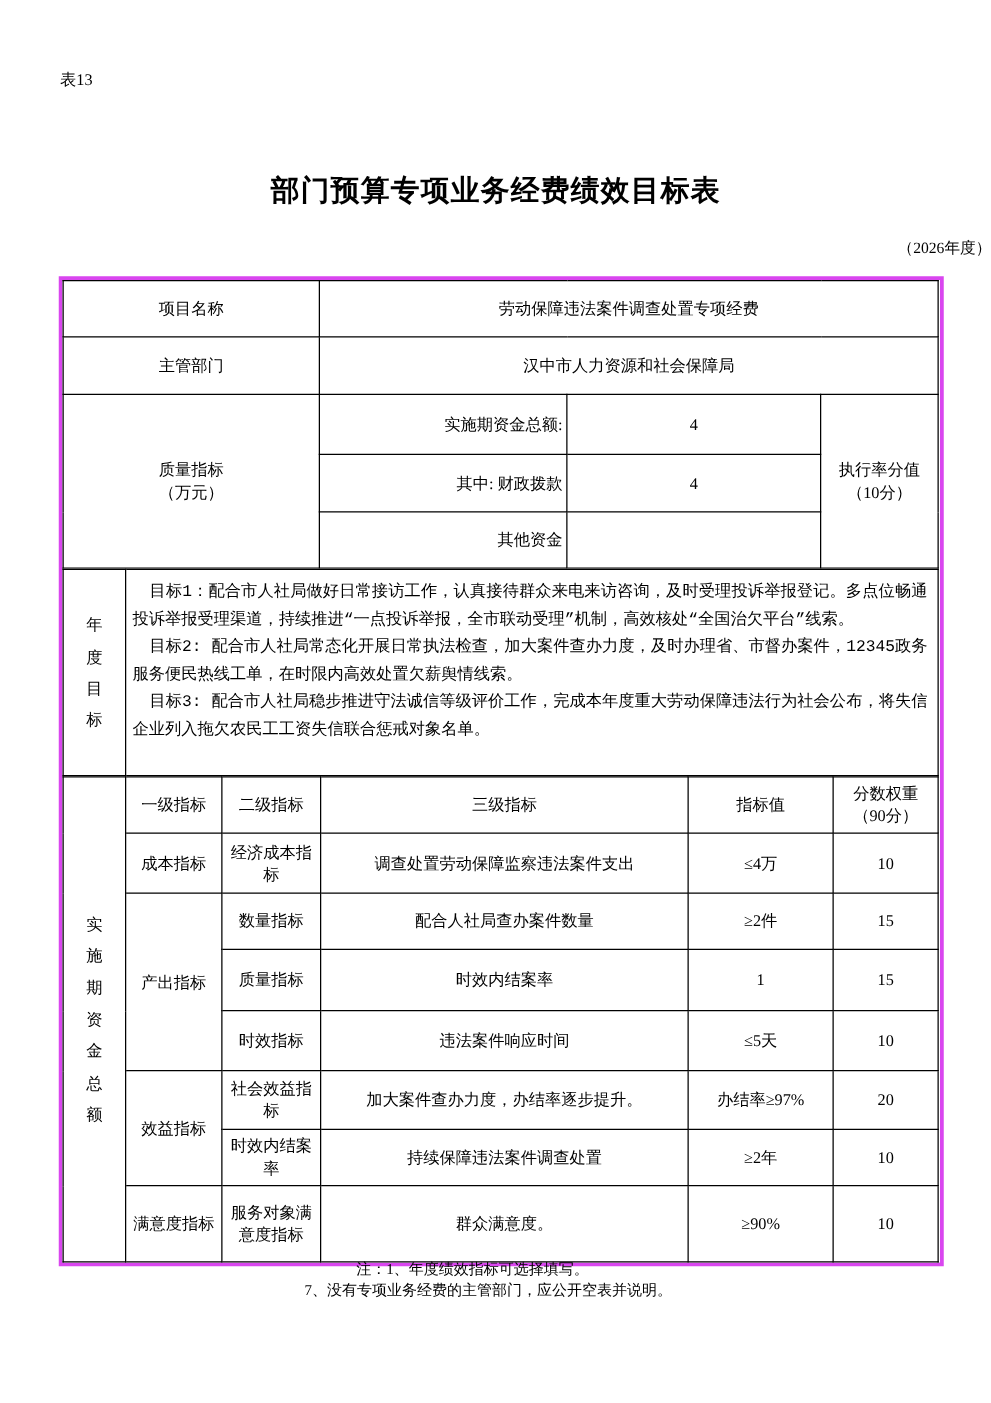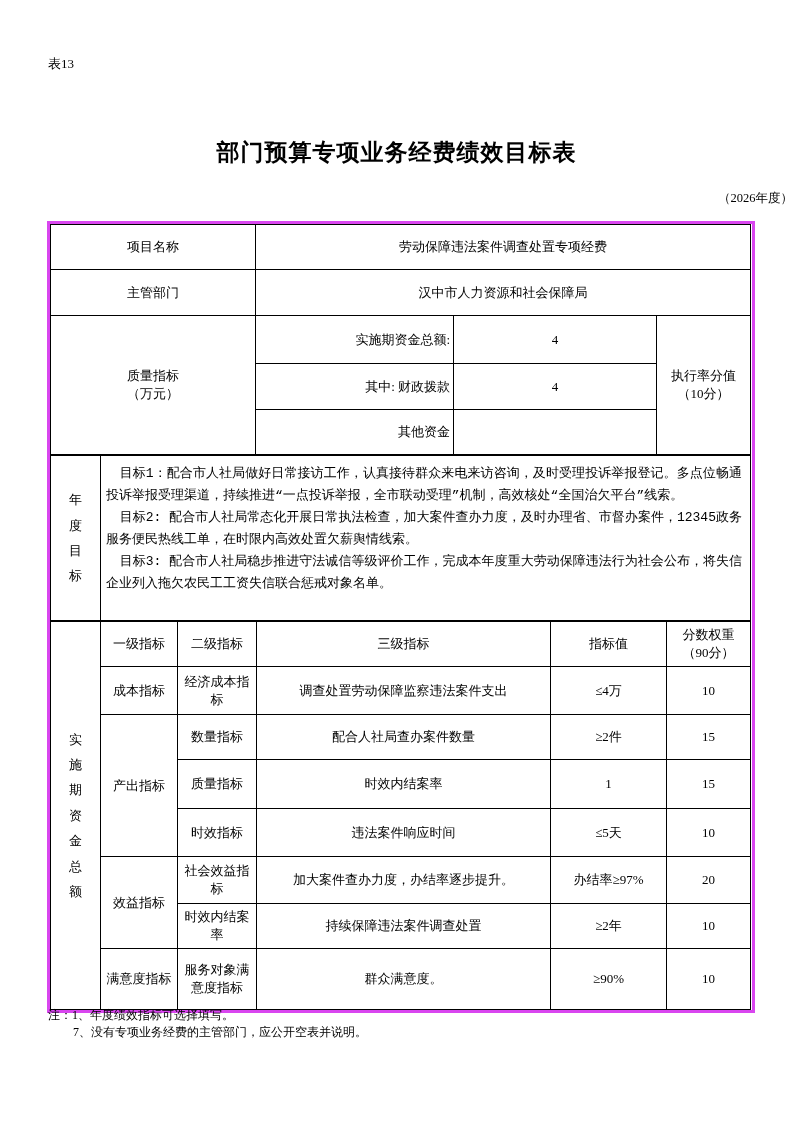--- a/index.html
+++ b/index.html
@@ -14,21 +14,21 @@
   .tablewrap{position:absolute;left:47px;top:221px;width:702px;border:3px solid #d946ef;}
   table{border-collapse:collapse;table-layout:fixed;width:700px;background:#fff;}
   td{border:1px solid #000;font-size:13px;text-align:center;vertical-align:middle;
      padding:2px 4px;overflow:hidden;}
   .pre{white-space:pre-line;}
   .rlabel{text-align:right;padding-right:3px;}
   .vcell{padding:0;margin-left:12px;}
   .vtext{width:1.1em;margin:0 auto;word-break:break-all;line-height:1.95;font-size:13px;}
   .goals-cell{text-align:left;vertical-align:middle;padding:6px 8px 24px 5px;font-family:Liberation Mono, monospace;}
   .goal-p{margin:0;text-indent:1.05em;line-height:22px;text-align:justify;font-size:13px;}
-  .notes{position:absolute;left:48px;top:1007px;width:660px;font-size:12px;line-height:17px;}
+  .notes{position:absolute;left:48px;top:1007px;width:660px;font-size:12px;line-height:17px;text-align:center;}
   .note-line2{padding-left:25px;}
 </style>
 </head>
 <body>
 
 <div class="sheet-tag">表13</div>
 <div class="doc-title">部门预算专项业务经费绩效目标表</div>
 <div class="doc-subtitle">（2026年度）</div>
 
 <div class="tablewrap">

